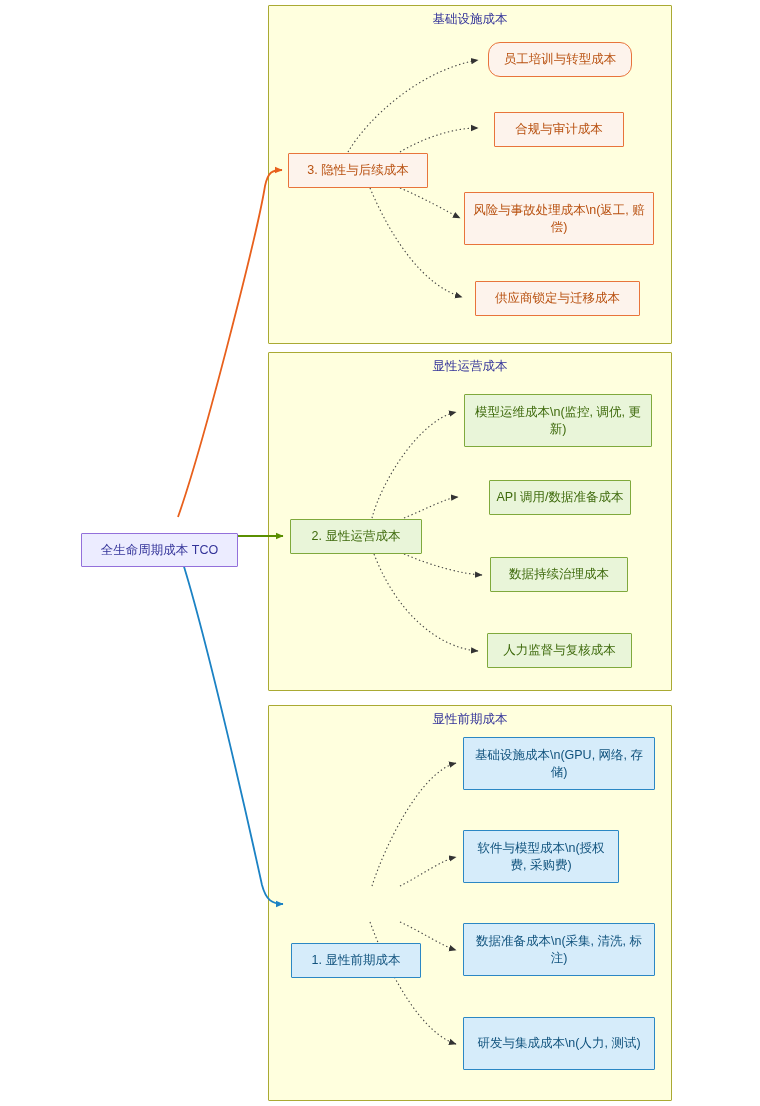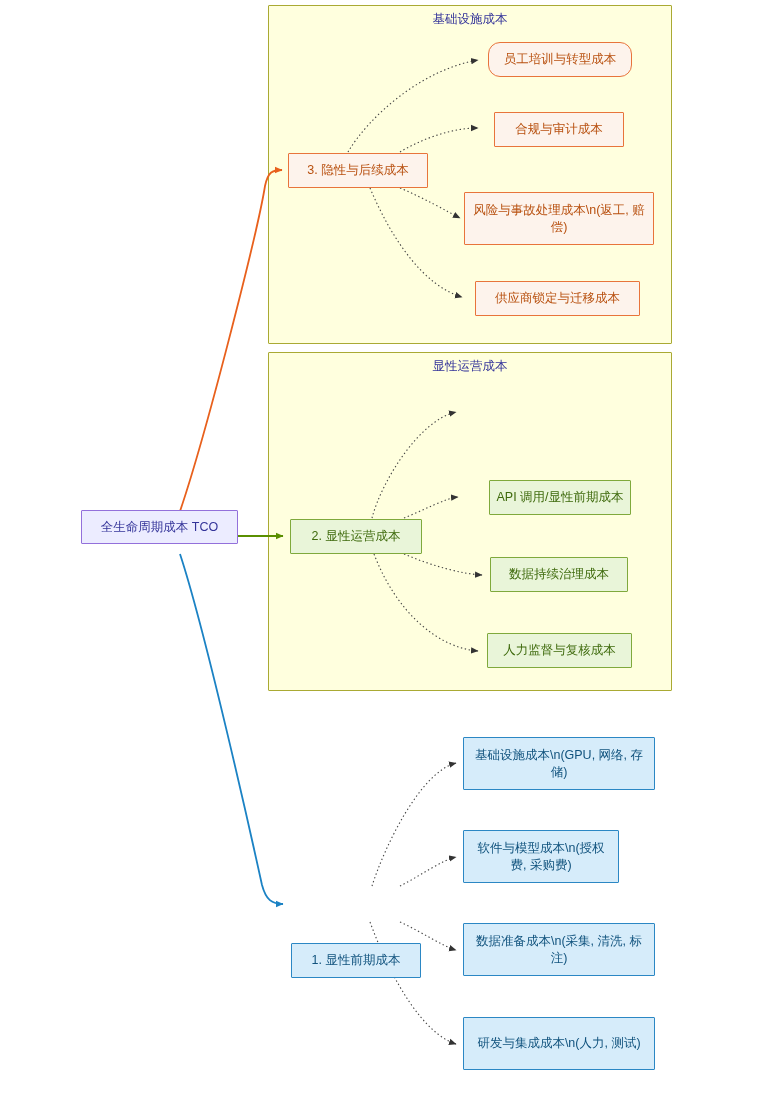--- a/index.html
+++ b/index.html
@@ -87,20 +87,23 @@
 <div id="diagram-root">
 
   <div class="subgraph" style="left:268px; top:5px; width:404px; height:339px;">
     <div class="subgraph-title">基础设施成本</div>
   </div>
 
   <div class="subgraph" style="left:268px; top:352px; width:404px; height:339px;">
     <div class="subgraph-title">显性运营成本</div>
   </div>
 
+  <div class="subgraph" style="left:268px; top:705px; width:404px; height:396px;">
+    <div class="subgraph-title">显性前期成本</div>
+  </div>
 
   <svg class="edges" viewBox="0 0 760 1106" xmlns="http://www.w3.org/2000/svg">
     <defs>
       <marker id="ah-orange" markerWidth="8" markerHeight="8" refX="7" refY="4" orient="auto" markerUnits="userSpaceOnUse">
         <path d="M0,0.8 L7.5,4 L0,7.2 z" fill="#e8601c"></path>
       </marker>
       <marker id="ah-green" markerWidth="8" markerHeight="8" refX="7" refY="4" orient="auto" markerUnits="userSpaceOnUse">
         <path d="M0,0.8 L7.5,4 L0,7.2 z" fill="#5a8f00"></path>
       </marker>
       <marker id="ah-blue" markerWidth="8" markerHeight="8" refX="7" refY="4" orient="auto" markerUnits="userSpaceOnUse">
@@ -126,21 +129,21 @@
     <path d="M 404,518 C 424,510 446,498 458,497" fill="none" stroke="#444" stroke-width="1.1" stroke-dasharray="1.4 2.6" marker-end="url(#ah-dark)"></path>
     <path d="M 404,554 C 432,566 462,574 482,575" fill="none" stroke="#444" stroke-width="1.1" stroke-dasharray="1.4 2.6" marker-end="url(#ah-dark)"></path>
     <path d="M 374,554 C 396,612 438,648 478,651" fill="none" stroke="#444" stroke-width="1.1" stroke-dasharray="1.4 2.6" marker-end="url(#ah-dark)"></path>
 
     <path d="M 372,886 C 384,848 420,772 456,763" fill="none" stroke="#444" stroke-width="1.1" stroke-dasharray="1.4 2.6" marker-end="url(#ah-dark)"></path>
     <path d="M 400,886 C 420,876 442,860 456,857" fill="none" stroke="#444" stroke-width="1.1" stroke-dasharray="1.4 2.6" marker-end="url(#ah-dark)"></path>
     <path d="M 400,922 C 422,932 442,946 456,950" fill="none" stroke="#444" stroke-width="1.1" stroke-dasharray="1.4 2.6" marker-end="url(#ah-dark)"></path>
     <path d="M 370,922 C 392,982 424,1034 456,1044" fill="none" stroke="#444" stroke-width="1.1" stroke-dasharray="1.4 2.6" marker-end="url(#ah-dark)"></path>
   </svg>
 
-  <div class="node root" style="left:81px; top:510px; width:157px; height:34px;">
+  <div class="node root" style="left:81px; top:533px; width:157px; height:34px;">
     <span>全生命周期成本 TCO</span>
   </div>
 
   <div class="node orange" style="left:288px; top:153px; width:140px; height:35px;">
     <span>3. 隐性与后续成本</span>
   </div>
 
   <div class="node orange" style="left:488px; top:42px; width:144px; height:35px;border-radius:12px;">
     <span>员工培训与转型成本</span>
   </div>
@@ -151,22 +154,25 @@
     <span>风险与事故处理成本\n(返工, 赔偿)</span>
   </div>
   <div class="node orange" style="left:475px; top:281px; width:165px; height:35px;">
     <span>供应商锁定与迁移成本</span>
   </div>
 
   <div class="node green" style="left:290px; top:519px; width:132px; height:35px;">
     <span>2. 显性运营成本</span>
   </div>
 
+  <div class="node green" style="left:464px; top:394px; width:188px; height:53px;">
+    <span>模型运维成本\n(监控, 调优, 更新)</span>
+  </div>
   <div class="node green" style="left:489px; top:480px; width:142px; height:35px;">
-    <span>API 调用/显性前期成本</span>
+    <span>API 调用/数据准备成本</span>
   </div>
   <div class="node green" style="left:490px; top:557px; width:138px; height:35px;">
     <span>数据持续治理成本</span>
   </div>
   <div class="node green" style="left:487px; top:633px; width:145px; height:35px;">
     <span>人力监督与复核成本</span>
   </div>
 
   <div class="node blue" style="left:291px; top:914px; width:130px; height:35px;margin-top:29px;">
     <span>1. 显性前期成本</span>

